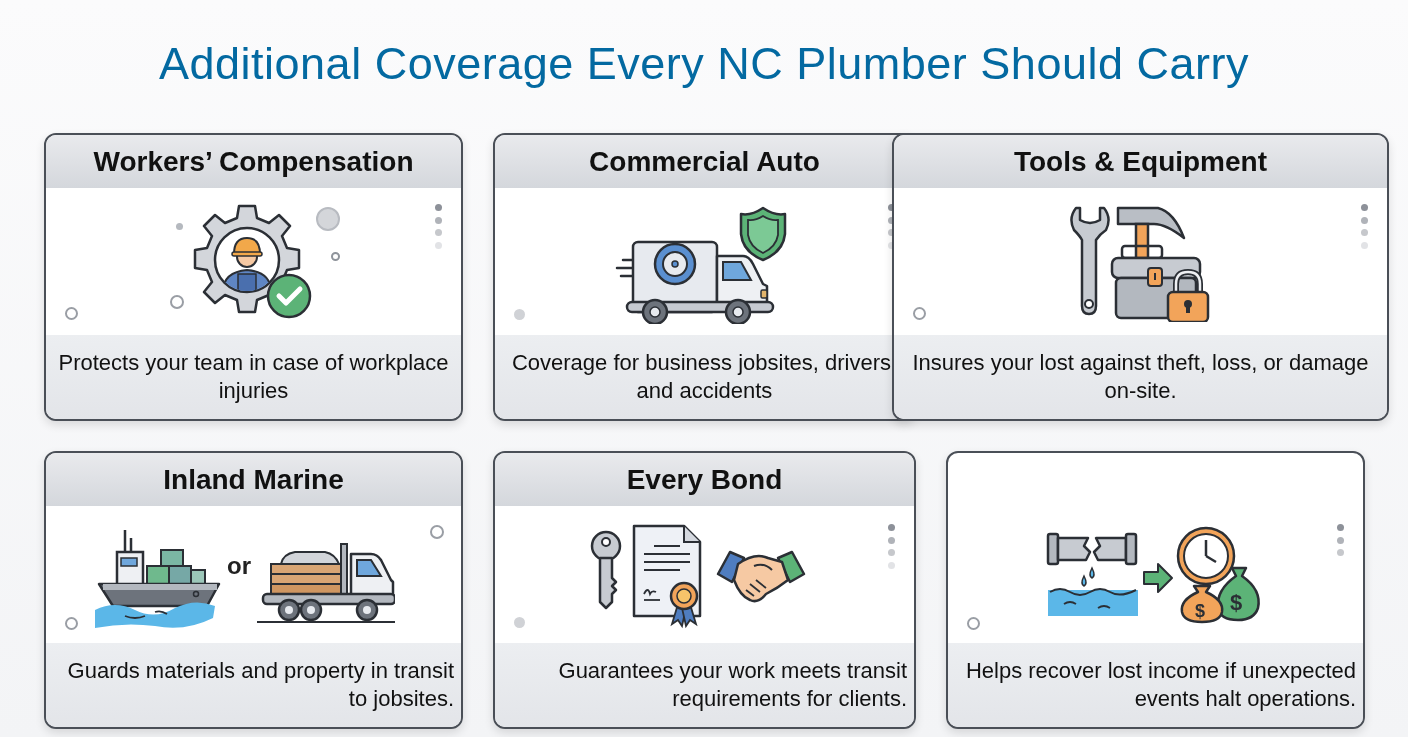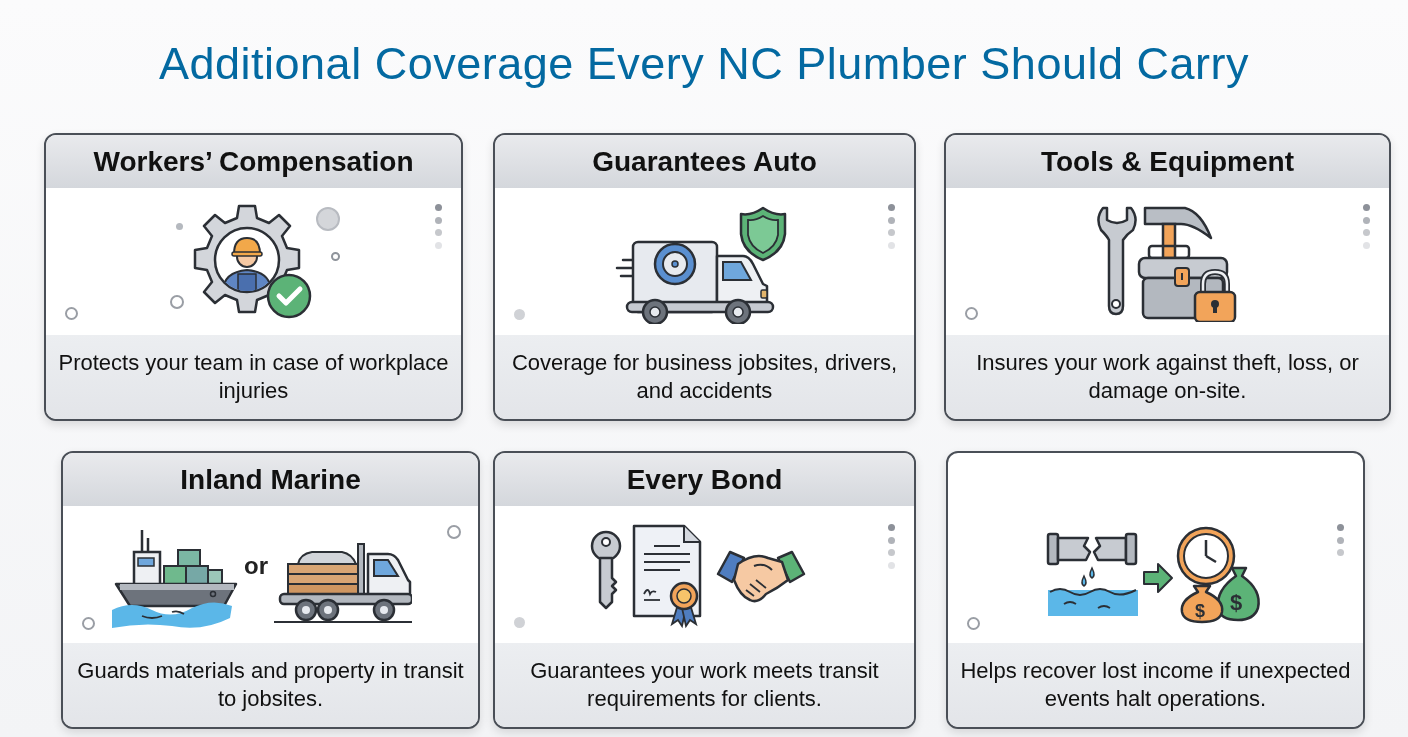--- a/index.html
+++ b/index.html
@@ -34,21 +34,21 @@
     background: #fff;
   }
   .card-foot {
     position: absolute; left: 0; right: 0; top: 200px; bottom: 0;
     background: linear-gradient(180deg, #eceef1 0%, #e3e5e9 100%);
     display: flex; align-items: center; justify-content: center;
     text-align: center; font-size: 22px; line-height: 28px; color: #111;
     padding: 0 7px;
   }
   .row2 .card-body { height: 137px; }
-  .row2 .card-foot { top: 190px; }
+  .row2 .card-foot { top: 190px; text-align: right; }
   .dots { position: absolute; right: 18px; top: 16px; width: 8px; }
   .dots span { display: block; width: 7px; height: 7px; border-radius: 50%; margin-bottom: 5.5px; }
   .ring { position: absolute; border-radius: 50%; border: 2px solid #9a9ea5; background: transparent; }
   .blob { position: absolute; border-radius: 50%; background: #cfd2d7; }
   .art { position: absolute; left: 50%; transform: translateX(-50%); }
   .or { font-size: 24px; font-weight: 600; fill: #222; }
 </style>
 </head>
 <body>
 
@@ -84,21 +84,21 @@
         </g>
       </g>
       <circle cx="100" cy="94" r="21" fill="#5cb377" stroke="#2b2f35" stroke-width="2.5"></circle>
       <path d="M90,94 L97,101 L111,87" fill="none" stroke="#fff" stroke-width="5" stroke-linecap="round" stroke-linejoin="round"></path>
     </svg>
   </div>
   <div class="card-foot">Protects your team in case of workplace injuries</div>
 </div>
 
 <div class="card" style="left:493px; top:133px; width:423px; height:288px;">
-  <div class="card-head">Guarantees Auto</div>
+  <div class="card-head">Commercial Auto</div>
   <div class="card-body">
     <div class="blob" style="left:19px;top:121px;width:11px;height:11px;background:#d0d2d6;"></div>
     <div class="dots">
       <span style="background:#8d9199"></span>
         <span style="background:#b0b3b9"></span>
         <span style="background:#c6c8cc"></span>
         <span style="background:#e2e3e6"></span>
     </div>
     <svg class="art" width="180" height="120" viewBox="0 0 180 120" style="top:16px;">
       <line x1="2" y1="64" x2="18" y2="64" stroke="#2b2f35" stroke-width="2.5" stroke-linecap="round"></line>
@@ -117,21 +117,21 @@
       <circle cx="123" cy="108" r="12" fill="#6d737c" stroke="#2b2f35" stroke-width="2.5"></circle>
       <circle cx="123" cy="108" r="5" fill="#e7eaef" stroke="#2b2f35" stroke-width="1.5"></circle>
       <line x1="12" y1="121" x2="160" y2="121" stroke="#2b2f35" stroke-width="2"></line>
       <path d="M148,4 Q160,12 170,10 L170,30 Q168,48 148,56 Q128,48 126,30 L126,10 Q136,12 148,4 Z" fill="#5cb377" stroke="#2b2f35" stroke-width="2.5" stroke-linejoin="round"></path>
       <path d="M148,12 Q156,17 163,16 L163,31 Q161,43 148,49 Q135,43 133,31 L133,16 Q140,17 148,12 Z" fill="#7cc995" stroke="#2b2f35" stroke-width="1.8"></path>
     </svg>
   </div>
   <div class="card-foot">Coverage for business jobsites, drivers, and accidents</div>
 </div>
 
-<div class="card" style="left:944px; top:133px; width:447px; height:288px;">
+<div class="card" style="left:892px; top:133px; width:497px; height:288px;">
   <div class="card-head">Tools &amp; Equipment</div>
   <div class="card-body">
     <div class="ring" style="left:19px;top:119px;width:13px;height:13px;"></div>
     <div class="dots">
       <span style="background:#8d9199"></span>
         <span style="background:#b0b3b9"></span>
         <span style="background:#c6c8cc"></span>
         <span style="background:#e2e3e6"></span>
     </div>
     <svg class="art" width="150" height="120" viewBox="0 0 150 120" style="top:14px;">
@@ -144,24 +144,24 @@
       <rect x="50" y="76" width="80" height="40" rx="5" fill="#b3b8bf" stroke="#2b2f35" stroke-width="2.5"></rect>
       <rect x="82" y="66" width="14" height="18" rx="3" fill="#f2a45a" stroke="#2b2f35" stroke-width="2"></rect>
       <line x1="89" y1="71" x2="89" y2="78" stroke="#2b2f35" stroke-width="2"></line>
       <path d="M110,92 L110,82 Q110,70 122,70 Q134,70 134,82 L134,92" fill="none" stroke="#2b2f35" stroke-width="6"></path>
       <path d="M110,92 L110,82 Q110,70 122,70 Q134,70 134,82 L134,92" fill="none" stroke="#eef0f3" stroke-width="2.5"></path>
       <rect x="102" y="90" width="40" height="30" rx="5" fill="#f2a45a" stroke="#2b2f35" stroke-width="2.5"></rect>
       <circle cx="122" cy="102" r="4" fill="#2b2f35"></circle>
       <rect x="120" y="103" width="4" height="8" fill="#2b2f35"></rect>
     </svg>
   </div>
-  <div class="card-foot">Insures your work against theft, loss, or damage on-site.</div>
-</div>
-
-<div class="card row2" style="left:61px; top:451px; width:419px; height:278px;">
+  <div class="card-foot">Insures your lost against theft, loss, or damage on-site.</div>
+</div>
+
+<div class="card row2" style="left:44px; top:451px; width:419px; height:278px;">
   <div class="card-head">Inland Marine</div>
   <div class="card-body">
     <div class="ring" style="left:19px;top:111px;width:13px;height:13px;"></div>
     <div class="ring" style="left:384px;top:19px;width:14px;height:14px;"></div>
     <svg class="art" width="300" height="100" viewBox="0 0 300 100" style="top:24px;left:48%;">
       <g>
         <line x1="30" y1="0" x2="30" y2="22" stroke="#2b2f35" stroke-width="2.5"></line>
         <line x1="36" y1="8" x2="36" y2="22" stroke="#2b2f35" stroke-width="2.5"></line>
         <rect x="22" y="22" width="26" height="34" fill="#eef0f3" stroke="#2b2f35" stroke-width="2.5"></rect>
         <rect x="26" y="28" width="16" height="8" fill="#6fa7dc" stroke="#2b2f35" stroke-width="1.5"></rect>

